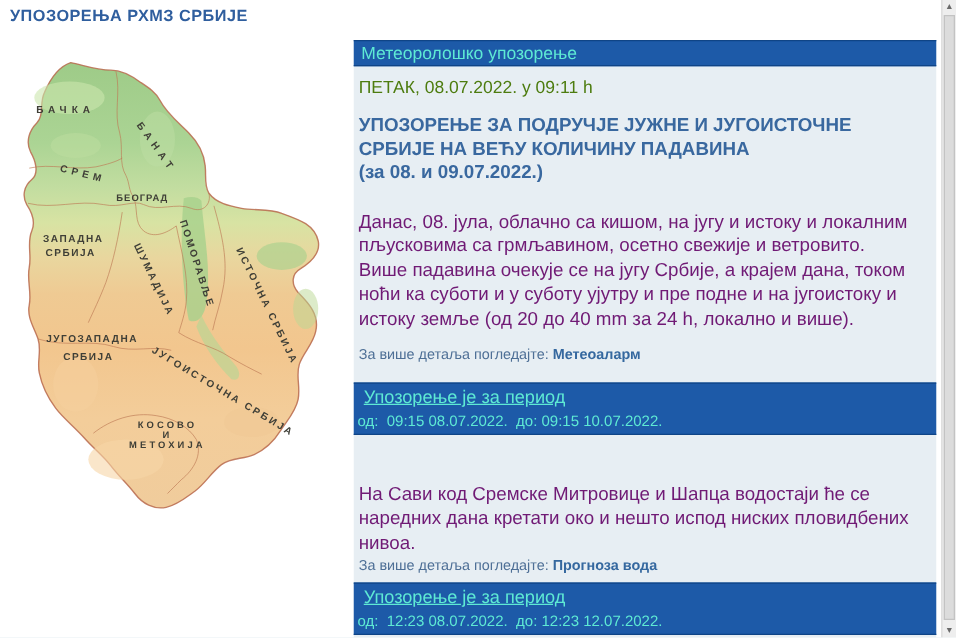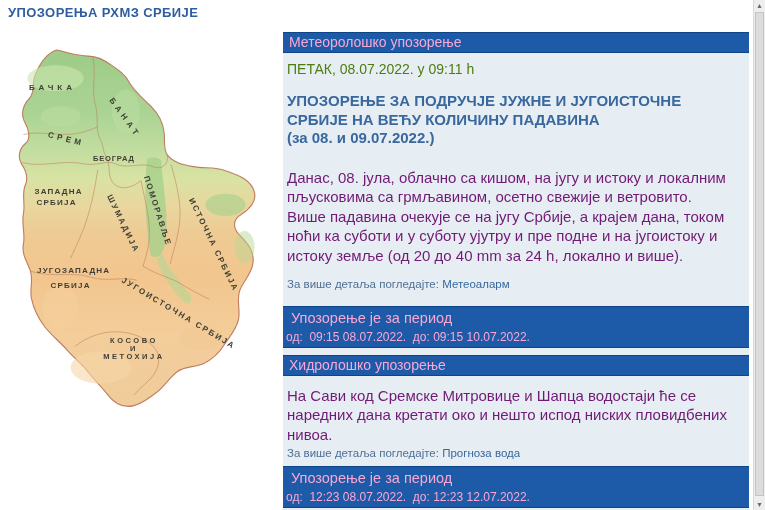--- a/index.html
+++ b/index.html
@@ -17,48 +17,48 @@
   .map-label{
     font-weight:bold;fill:#3f3f37;
     font-family:"Liberation Sans","DejaVu Sans",sans-serif;
   }
   .col{
     position:absolute;left:283px;top:32px;width:466px;height:478px;
     background:#e7eef3;
   }
   .band{
     position:absolute;left:0;width:100%;
-    background:#1d5aa8;color:#f9a8d4;
+    background:#1d5aa8;color:#5eead4;
     border-top:1px solid #0f4486;border-bottom:1px solid #0f4486;
     box-sizing:border-box;
   }
   .band-title{
     height:21px;line-height:19px;font-size:14px;padding-left:6px;
   }
   .band-period{height:42px;}
-  .period-title{padding:2px 0 0 8px;font-size:14.5px;line-height:19px;}
+  .period-title{padding:2px 0 0 8px;font-size:14.5px;line-height:19px;text-decoration:underline;}
   .period-range{padding:0 0 0 3px;font-size:12px;line-height:19px;white-space:pre-wrap;}
   .date-line{
     position:absolute;left:4px;top:29px;font-size:14px;color:#4d7c0f;
   }
   .headline{
     position:absolute;left:4px;top:60px;width:456px;
     font-size:15px;font-weight:bold;color:#39689f;line-height:18.5px;
     white-space:pre-line;
   }
   .body-text{
     position:absolute;left:4px;width:460px;
     font-size:15px;color:#701a75;line-height:19.4px;
     white-space:pre-line;
   }
   .details{
     position:absolute;left:4px;font-size:11.5px;color:#4e6f96;
   }
   .details a{
-    color:#35689f;font-weight:normal;text-decoration:none;cursor:pointer;
+    color:#35689f;font-weight:bold;text-decoration:none;cursor:pointer;
   }
   .scrollbar{
     position:absolute;left:753px;top:0;width:12px;height:510px;
     background:#eeeeee;border-left:1px solid #d9d9d9;box-sizing:border-box;
   }
   .sb-arrow{
     position:absolute;left:0;width:100%;height:11px;
     font-size:7px;line-height:11px;text-align:center;color:#6a6a6a;
   }
   .sb-arrow.up{top:0;}
@@ -174,23 +174,20 @@
     <div class="details" style="top:246px;">
       <span>За више детаља погледајте:</span>
       <a>Метеоаларм</a>
     </div>
 
     <div class="band band-period" style="top:274px;">
       <div class="period-title">Упозорење је за период</div>
       <div class="period-range">од:  09:15 08.07.2022.  до: 09:15 10.07.2022.</div>
     </div>
 
-    <div class="band band-title" style="top:323px;">
-      <span>Хидролошко упозорење</span>
-    </div>
 
     <div class="body-text" style="top:354px;">На Сави код Сремске Митровице и Шапца водостаји ће се
 наредних дана кретати око и нешто испод ниских пловидбених
 нивоа.</div>
 
     <div class="details" style="top:415px;">
       <span>За више детаља погледајте:</span>
       <a>Прогноза вода</a>
     </div>
 

